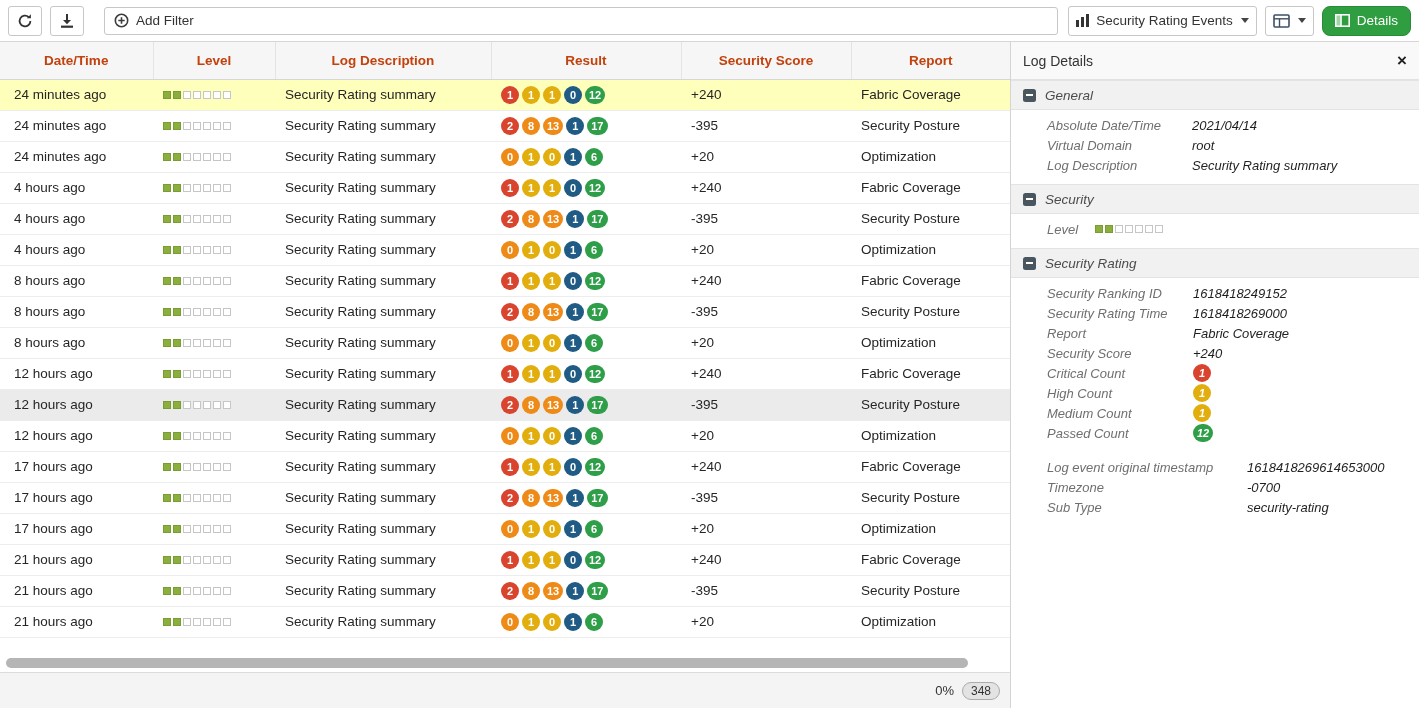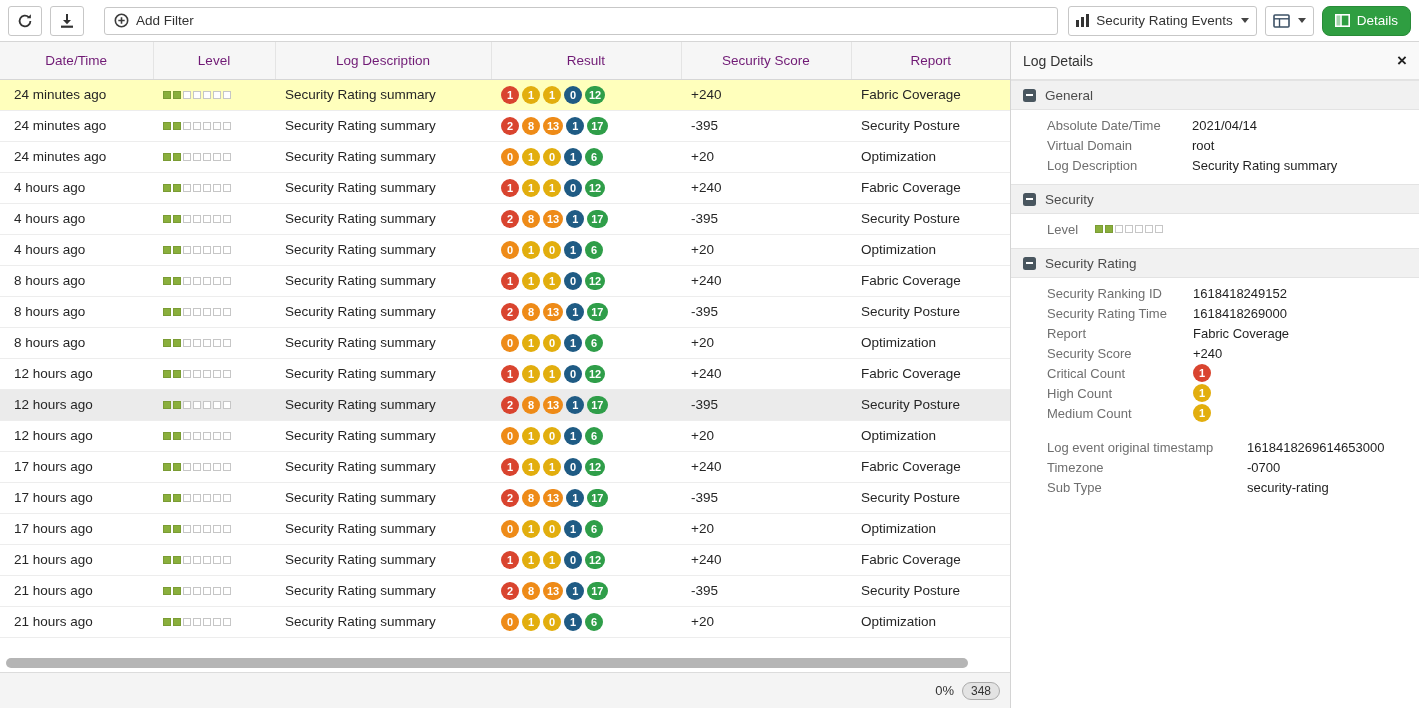--- a/index.html
+++ b/index.html
@@ -37,21 +37,21 @@
   }
 
   
   .content { flex:1; display:flex; min-height:0; }
   .left { flex:0 0 1010px; width:1010px; display:flex; flex-direction:column; min-height:0; }
 
   table { border-collapse:collapse; table-layout:fixed; width:1010px; }
   .table-region { height:613px; overflow:hidden; }
   thead th {
     height:37px; background:#f6f6f6; border-bottom:1px solid #d6d6d6;
-    border-right:1px solid #e4e4e4; font-weight:400; color:#701a75;
+    border-right:1px solid #e4e4e4; font-weight:700; color:#c2410c;
     text-align:center; font-size:13.5px; cursor:pointer;
   }
   thead th:last-child { border-right:none; }
   tbody td {
     height:31px; border-bottom:1px solid #ededed; padding:0 10px;
     white-space:nowrap; overflow:hidden; color:#262626; vertical-align:middle;
   }
   tbody td:first-child { padding-left:14px; }
   tbody tr { background:#fff; cursor:pointer; }
   tbody tr.selected { background:#ffffbc; }
@@ -88,21 +88,21 @@
 
   
   .panel { flex:1; border-left:1px solid #d4d4d4; display:flex; flex-direction:column; background:#fff; overflow:hidden; }
   .panel-header {
     flex:0 0 38px; display:flex; align-items:center; padding:0 12px;
     background:#f9f9f9; border-bottom:1px solid #e2e2e2; color:#333; font-size:14px;
   }
   .close {
     margin-left:auto; font-size:17px; font-weight:700; color:#222; cursor:pointer; line-height:1;
   }
-  .panel-body { flex:1; overflow:hidden; }
+  .panel-body { flex:1; overflow:hidden;font-style:italic; }
   .sec-head {
     height:30px; background:#f1f1f1; border-top:1px solid #e3e3e3; border-bottom:1px solid #e3e3e3;
     display:flex; align-items:center; gap:9px; padding:0 12px; color:#4c4c4c; cursor:pointer;
   }
   .minus { width:13px; height:13px; background:#49565f; border-radius:2.5px; position:relative; flex:0 0 13px; }
   .minus::after { content:""; position:absolute; left:3px; right:3px; top:5.5px; height:2px; background:#fff; }
   .sec-body { padding:5px 0 9px; }
   .field { display:flex; align-items:center; padding:1px 12px; min-height:20px; font-size:13px; }
   .flabel { color:#6f6f6f; padding-right:8px;margin-left:24px; }
   .fval { color:#1f1f1f; }
@@ -660,20 +660,24 @@
               <span class="badge" style="background:#d9442f">1</span>
             </div>
             <div class="field">
               <span class="flabel" style="flex:0 0 146px">High Count</span>
               <span class="badge" style="background:#e2ae0e">1</span>
             </div>
             <div class="field">
               <span class="flabel" style="flex:0 0 146px">Medium Count</span>
               <span class="badge" style="background:#e2ae0e">1</span>
             </div>
+            <div class="field">
+              <span class="flabel" style="flex:0 0 146px">Passed Count</span>
+              <span class="badge" style="background:#2f9e49">12</span>
+            </div>
           </div>
           <div class="sec-body">
             <div class="field">
               <span class="flabel" style="flex:0 0 200px">Log event original timestamp</span>
               <span class="fval">1618418269614653000</span>
             </div>
             <div class="field">
               <span class="flabel" style="flex:0 0 200px">Timezone</span>
               <span class="fval">-0700</span>
             </div>

